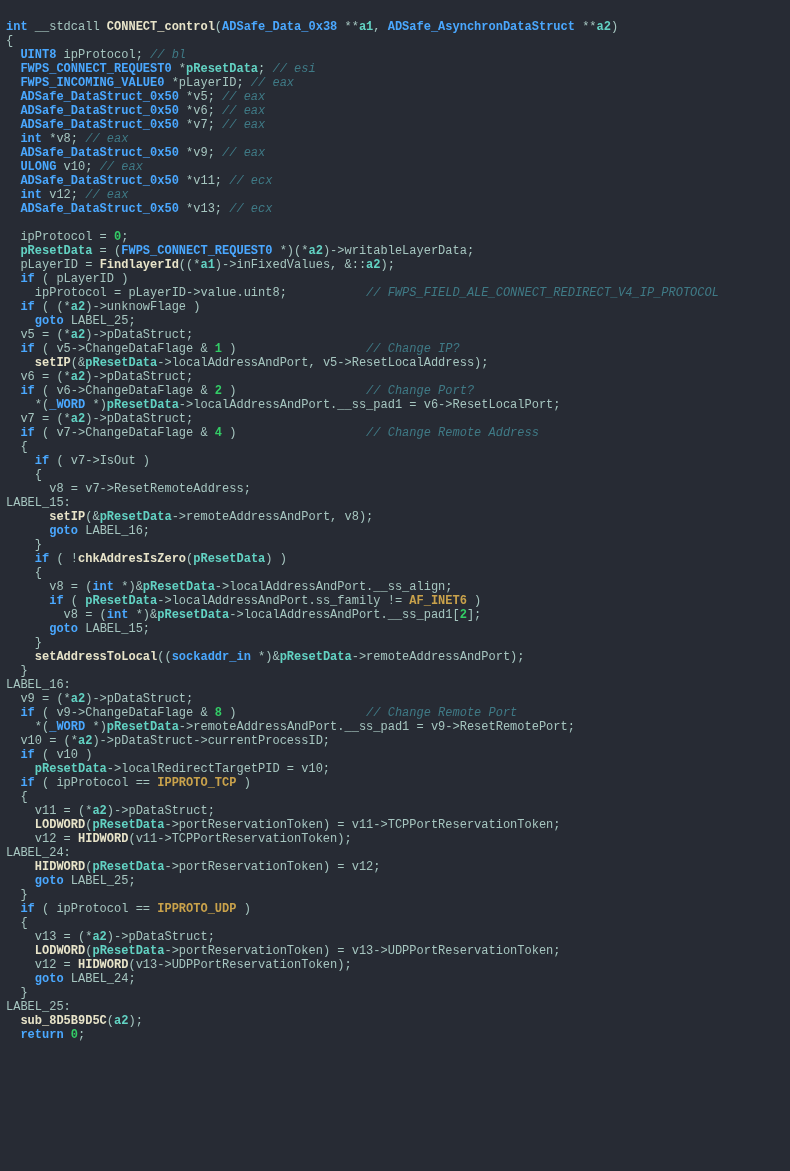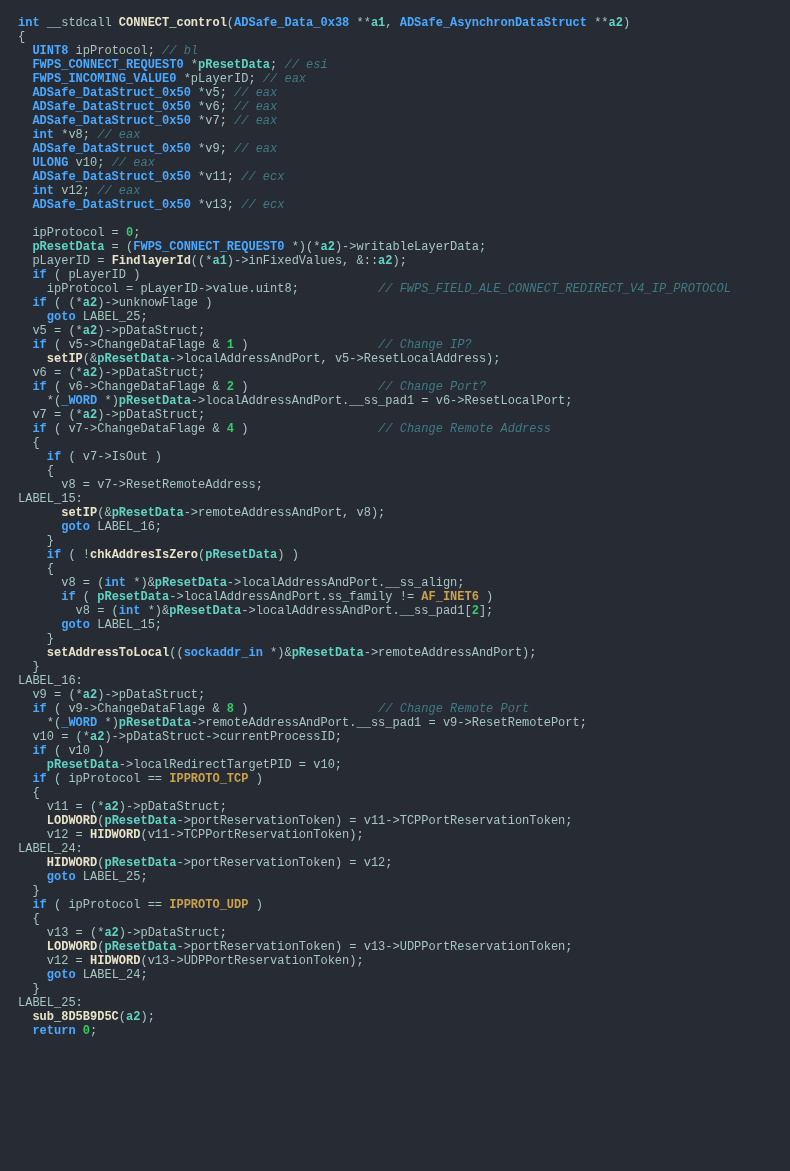--- a/index.html
+++ b/index.html
@@ -4,22 +4,22 @@
 <style>
   html, body {
     margin: 0;
     padding: 0;
     background: #272b34;
     width: 790px;
     height: 1171px;
     overflow: hidden;
   }
   pre.code {
-    margin: 12px;
-    padding: 4px 6px;
+    margin: 0;
+    padding: 20px 6px;
     font-family: "Consolas", "Menlo", "Courier New", monospace;
     font-size: 12px;
     line-height: 14px;
     color: #a6c6c0;
     white-space: pre;
   }
   .kw   { color: #4aa8ff; font-weight: bold; }   
   .type { color: #4aa8ff; font-weight: bold; }   
   .fn   { color: #e8e4c9; font-weight: bold; }   
   .ident{ color: #a6c6c0; }                      

